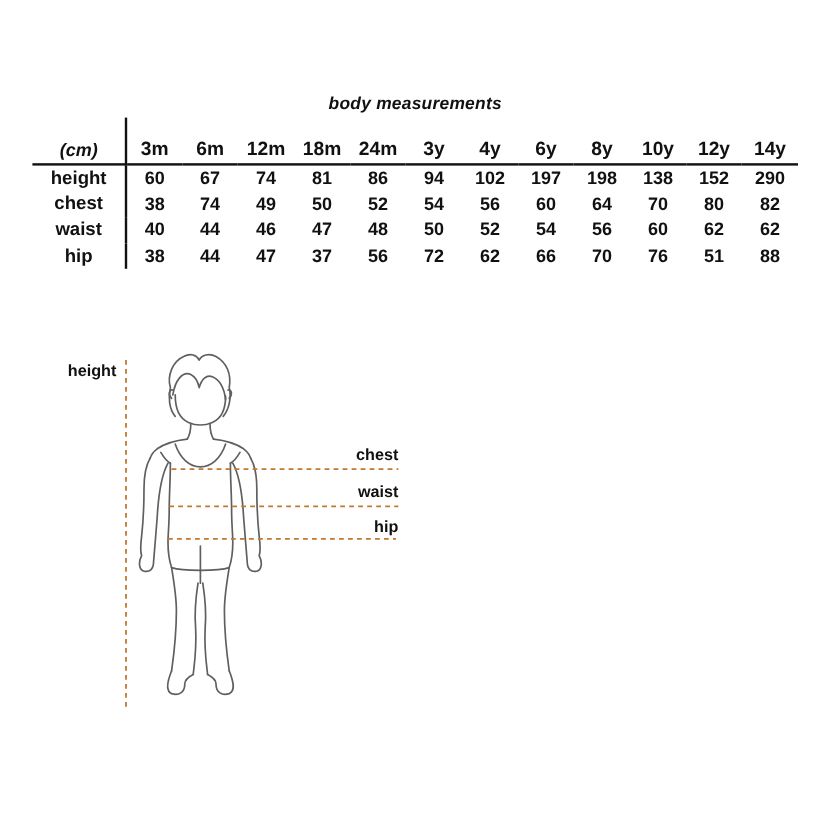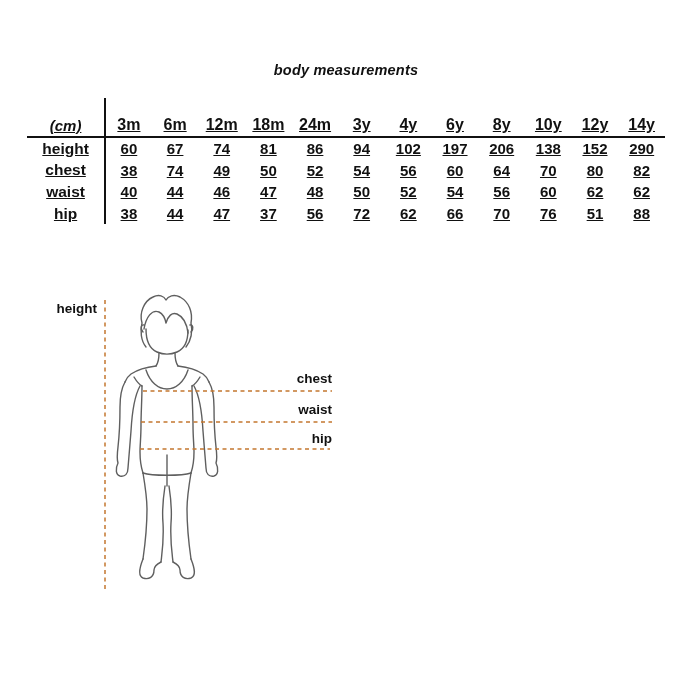--- a/index.html
+++ b/index.html
@@ -3,27 +3,27 @@
 <meta charset="utf-8">
 <style>
   html,body{margin:0;padding:0;background:#fff;}
   .canvas{
     position:relative;width:700px;height:700px;background:#ffffff;
     font-family:"Liberation Sans",sans-serif;color:var(--text,#111);
     overflow:hidden;
   }
   
   .title{
-    position:absolute;left:27px;top:62px;width:638px;text-align:center;
+    position:absolute;left:27px;top:79px;width:638px;text-align:center;
     font-size:14.5px;font-weight:700;font-style:italic;letter-spacing:.2px;
   }
   
   .size-table{
     position:absolute;left:27px;top:98px;width:638px;
-    border-collapse:collapse;table-layout:fixed;text-decoration:underline;
+    border-collapse:collapse;table-layout:fixed;
   }
   .size-table th,.size-table td{
     padding:0;text-align:center;font-weight:700;white-space:nowrap;
   }
   .size-table thead th{
     height:36px;vertical-align:bottom;padding-bottom:2px;font-size:16px;
     border-bottom:2.5px solid #111;
   }
   .size-table thead th.unit{font-style:italic;font-size:15px;}
   .size-table tbody td{height:21.6px;font-size:15px;vertical-align:middle;}
@@ -91,21 +91,21 @@
         <tr>
           <td class="rowlabel">height</td>
           <td>60</td>
           <td>67</td>
           <td>74</td>
           <td>81</td>
           <td>86</td>
           <td>94</td>
           <td>102</td>
           <td>197</td>
-          <td>206</td>
+          <td>198</td>
           <td>138</td>
           <td>152</td>
           <td>290</td>
         </tr>
         <tr>
           <td class="rowlabel">chest</td>
           <td>38</td>
           <td>74</td>
           <td>49</td>
           <td>50</td>

